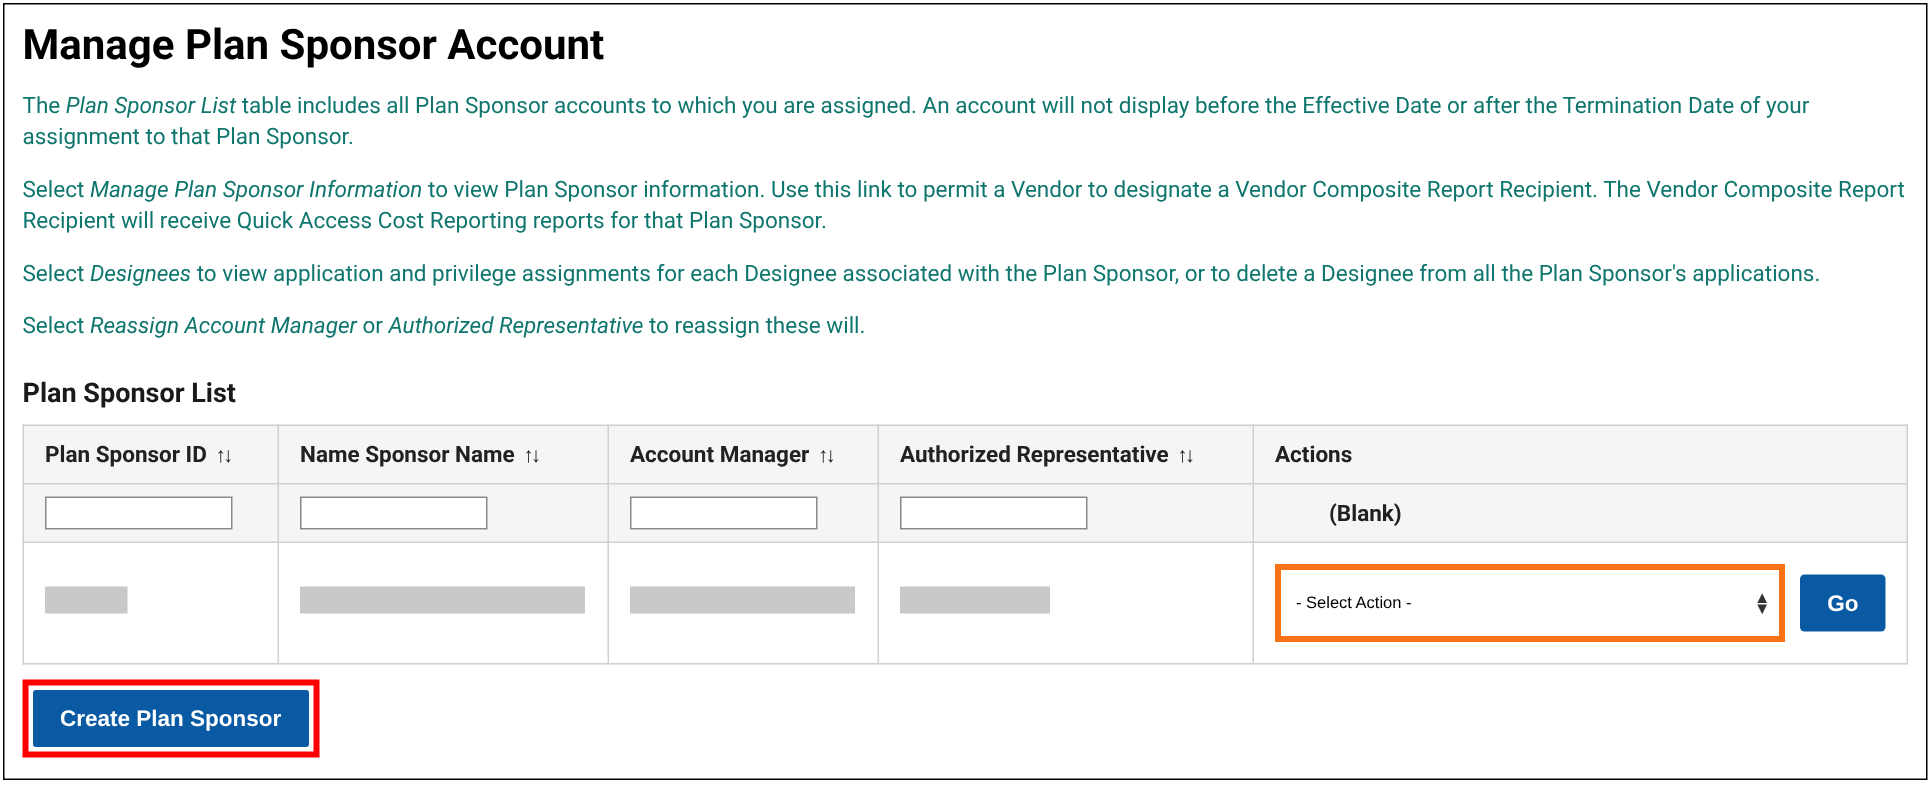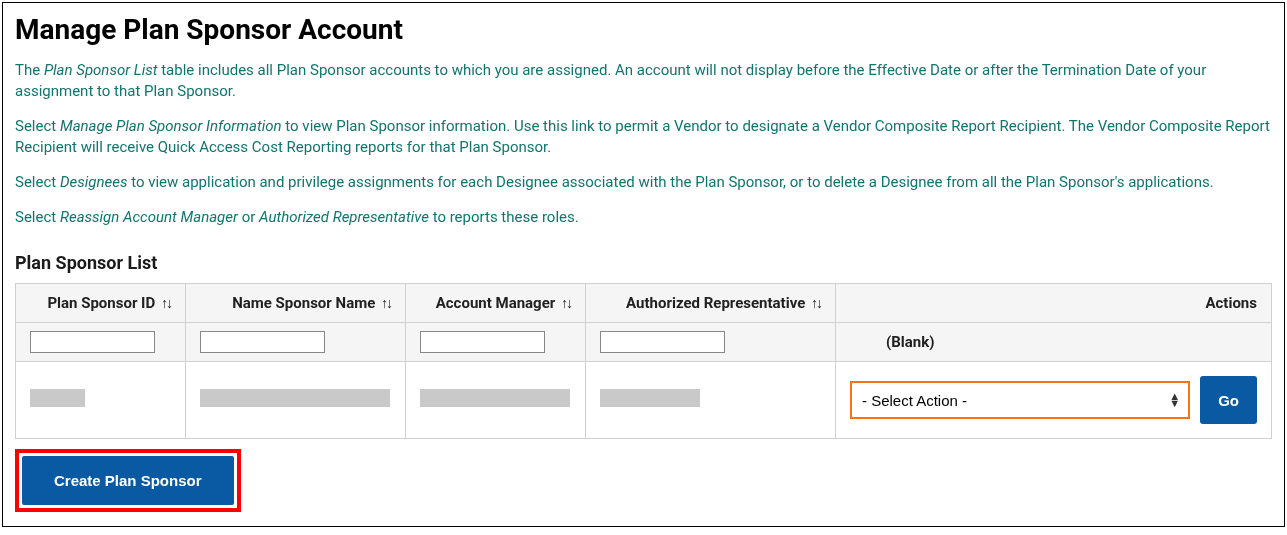--- a/index.html
+++ b/index.html
@@ -46,21 +46,20 @@
       border: 1px solid #d0d0d0;
       padding: 10px 14px;
       text-align: left;
       vertical-align: middle;
       background: #f5f5f5;
     }
     th {
       font-weight: 700;
       font-size: 15px;
       background: #f5f5f5;
-      text-align: right;
     }
     .sort-icon {
       font-size: 14px;
       margin-left: 2px;
       letter-spacing: -2px;
     }
     .filter-row td {
       padding: 8px 14px;
     }
     .filter-input {
@@ -88,25 +87,25 @@
     .r2 { width: 190px; }
     .r3 { width: 150px; }
     .r4 { width: 100px; }
     .action-cell {
       display: flex;
       align-items: center;
       gap: 10px;
     }
     .action-select {
       flex: 1;
-      height: 38px;
-      border: 2px solid #f97316;
+      height: 52px;
+      border: 4px solid #f97316;
       background: #fff;
       padding: 0 28px 0 10px;
-      font-size: 15px;
+      font-size: 11px;
       appearance: none;
       -webkit-appearance: none;
       position: relative;
       background-image: none;
     }
     .select-wrap {
       position: relative;
       flex: 1;
       display: flex;
     }
@@ -127,33 +126,33 @@
       color: #fff;
       border: none;
       font-weight: 700;
       font-size: 15px;
       cursor: pointer;
       display: inline-flex;
       align-items: center;
       justify-content: center;
     }
     .btn-go {
-      height: 48px;
+      height: 38px;
       padding: 12px 18px;
       border-radius: 3px;
     }
     .btn-create-wrap {
       display: inline-block;
       border: 4px solid #ff0000;
       padding: 3px;
       margin-top: 10px;
     }
     .btn-create {
-      height: 49px;
-      padding: 0 32px;
+      height: 38px;
+      padding: 0 18px;
       border-radius: 2px;
     }
     col.c1 { width: 170px; }
     col.c2 { width: 220px; }
     col.c3 { width: 180px; }
     col.c4 { width: 250px; }
     col.c5 { width: auto; }
   </style>
 </head>
 <body>
@@ -165,21 +164,21 @@
     <p>
       <span>The </span><em>Plan Sponsor List</em><span> table includes all Plan Sponsor accounts to which you are assigned. An account will not display before the Effective Date or after the Termination Date of your assignment to that Plan Sponsor.</span>
     </p>
     <p>
       <span>Select </span><em>Manage Plan Sponsor Information</em><span> to view Plan Sponsor information. Use this link to permit a Vendor to designate a Vendor Composite Report Recipient. The Vendor Composite Report Recipient will receive Quick Access Cost Reporting reports for that Plan Sponsor.</span>
     </p>
     <p>
       <span>Select </span><em>Designees</em><span> to view application and privilege assignments for each Designee associated with the Plan Sponsor, or to delete a Designee from all the Plan Sponsor's applications.</span>
     </p>
     <p>
-      <span>Select </span><em>Reassign Account Manager</em><span> or </span><em>Authorized Representative</em><span> to reports these roles.</span>
+      <span>Select </span><em>Reassign Account Manager</em><span> or </span><em>Authorized Representative</em><span> to reassign these will.</span>
     </p>
   </div>
 
   <h2>Plan Sponsor List</h2>
 
   <table>
     <colgroup>
       <col class="c1">
         <col class="c2">
         <col class="c3">

